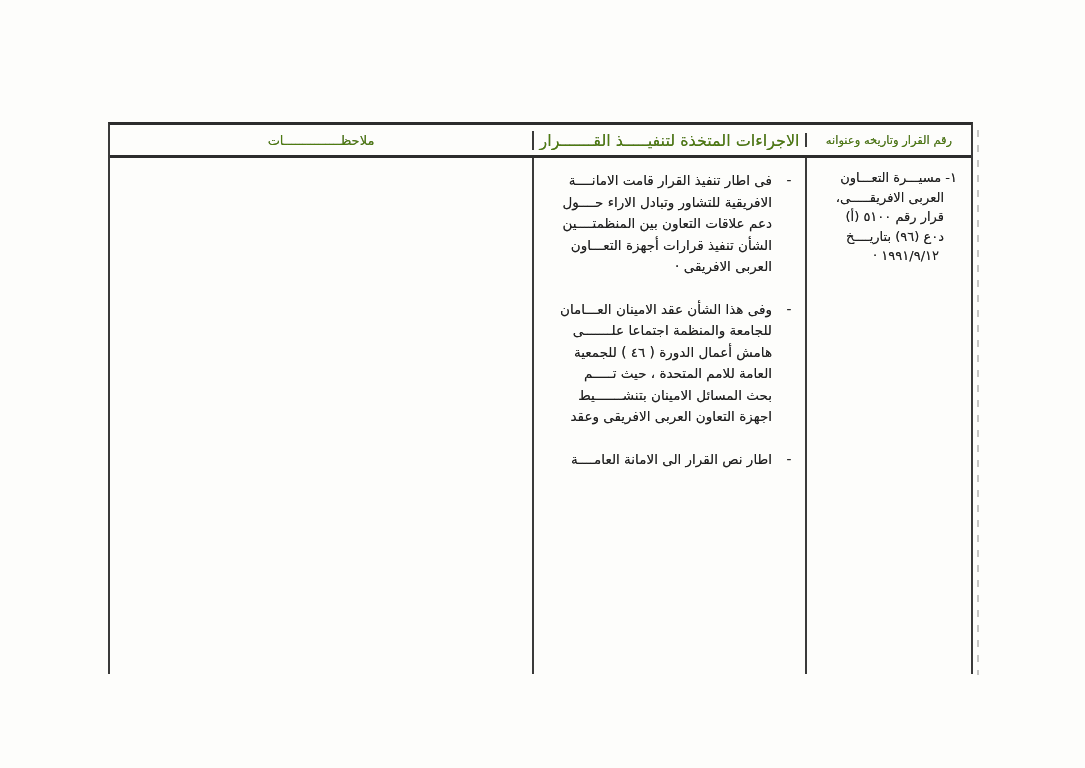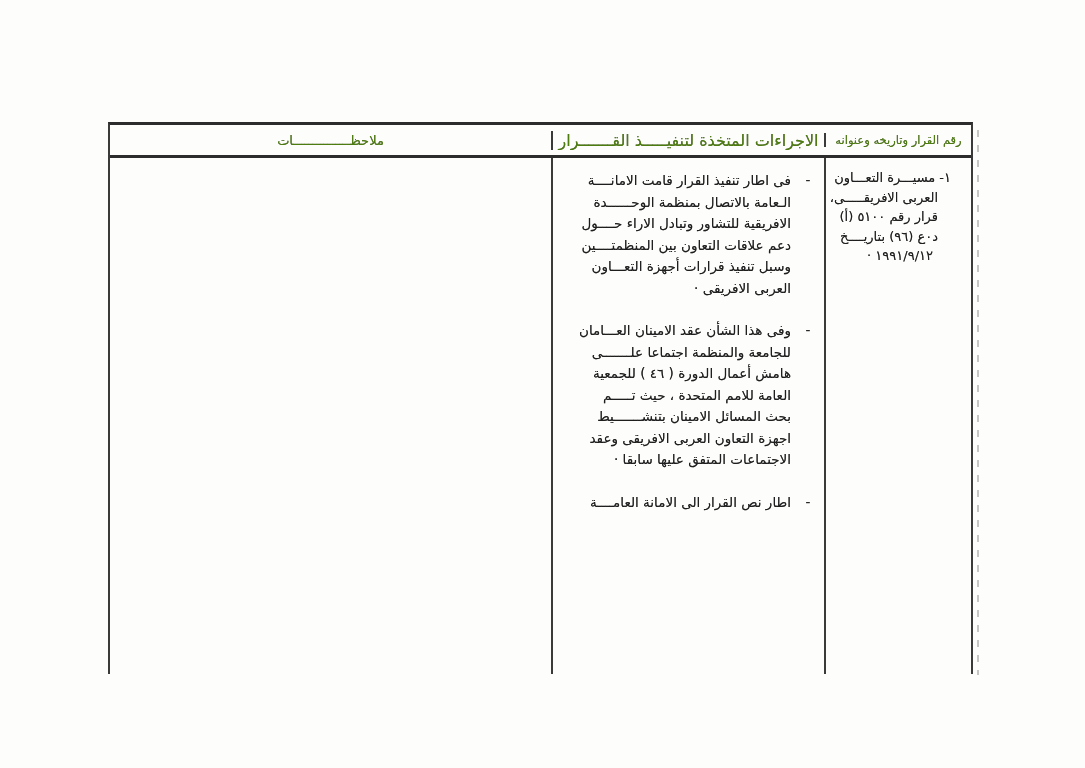--- a/index.html
+++ b/index.html
@@ -32,39 +32,39 @@
     display: flex;
     height: 33px;
     border-bottom: 3px solid #2c2c2c;
     align-items: center;
   }
   .body-row {
     display: flex;
     height: calc(100% - 33px);
   }
   
-  .w-decision { width: 147px; border-left: 2px solid #3a3a3a; }
+  .w-decision { width: 166px; border-left: 2px solid #3a3a3a; }
   .w-actions  { width: 273px; border-left: 2px solid #3a3a3a; }
   .w-notes    { flex: 1; }
   .hcell {
     display: flex;
     align-items: center;
     justify-content: center;
     white-space: nowrap;
     overflow: hidden;
     font-size: 13px;
     letter-spacing: 0;
     color: #4d7c0f;
   }
   .h-decision { font-size: 11.5px; }
   .h-actions  { font-size: 16px; }
   .h-notes    { font-size: 13px; }
   .cell { height: 100%; overflow: hidden; }
   .cell-decision {
-    padding: 10px 20px 0 4px;
+    padding: 10px 14px 0 4px;
     font-size: 13px;
     line-height: 19.5px;
     text-align: right;
     white-space: nowrap;
   }
   .dec-line.cont { padding-right: 13px; }
   .dec-line.date { padding-right: 18px; }
   .cell-actions {
     padding: 12px 10px 0 6px;
     font-size: 13.5px;
@@ -121,38 +121,36 @@
         <div class="dec-line cont">د٠ع (٩٦) بتاريــــخ</div>
         <div class="dec-line cont date">١٩٩١/٩/١٢ ·</div>
       </div>
 
       <div class="cell cell-actions w-actions ink">
 
         <div class="para">
           <span class="bullet">-</span>
           <div class="lines">
             <div>فى اطار تنفيذ القرار قامت الامانــــة</div>
-            <div>الـعامة بالاتصال بمنظمة الوحــــــدة</div>
             <div>الافريقية للتشاور وتبادل الاراء حــــول</div>
             <div>دعم علاقات التعاون بين المنظمتــــين</div>
-            <div>وسبل تنفيذ قرارات أجهزة التعـــاون</div>
+            <div>الشأن تنفيذ قرارات أجهزة التعـــاون</div>
             <div>العربى الافريقى ·</div>
           </div>
         </div>
 
         <div class="para">
           <span class="bullet">-</span>
           <div class="lines">
             <div>وفى هذا الشأن عقد الامينان العـــامان</div>
             <div>للجامعة والمنظمة اجتماعا علـــــــى</div>
             <div>هامش أعمال الدورة ( ٤٦ ) للجمعية</div>
             <div>العامة للامم المتحدة ، حيث تـــــم</div>
             <div>بحث المسائل الامينان بتنشـــــــيط</div>
             <div>اجهزة التعاون العربى الافريقى وعقد</div>
-            <div>الاجتماعات المتفق عليها سابقا ·</div>
           </div>
         </div>
 
         <div class="para">
           <span class="bullet">-</span>
           <div class="lines">
             <div>اطار نص القرار الى الامانة العامــــة</div>
           </div>
         </div>
 

